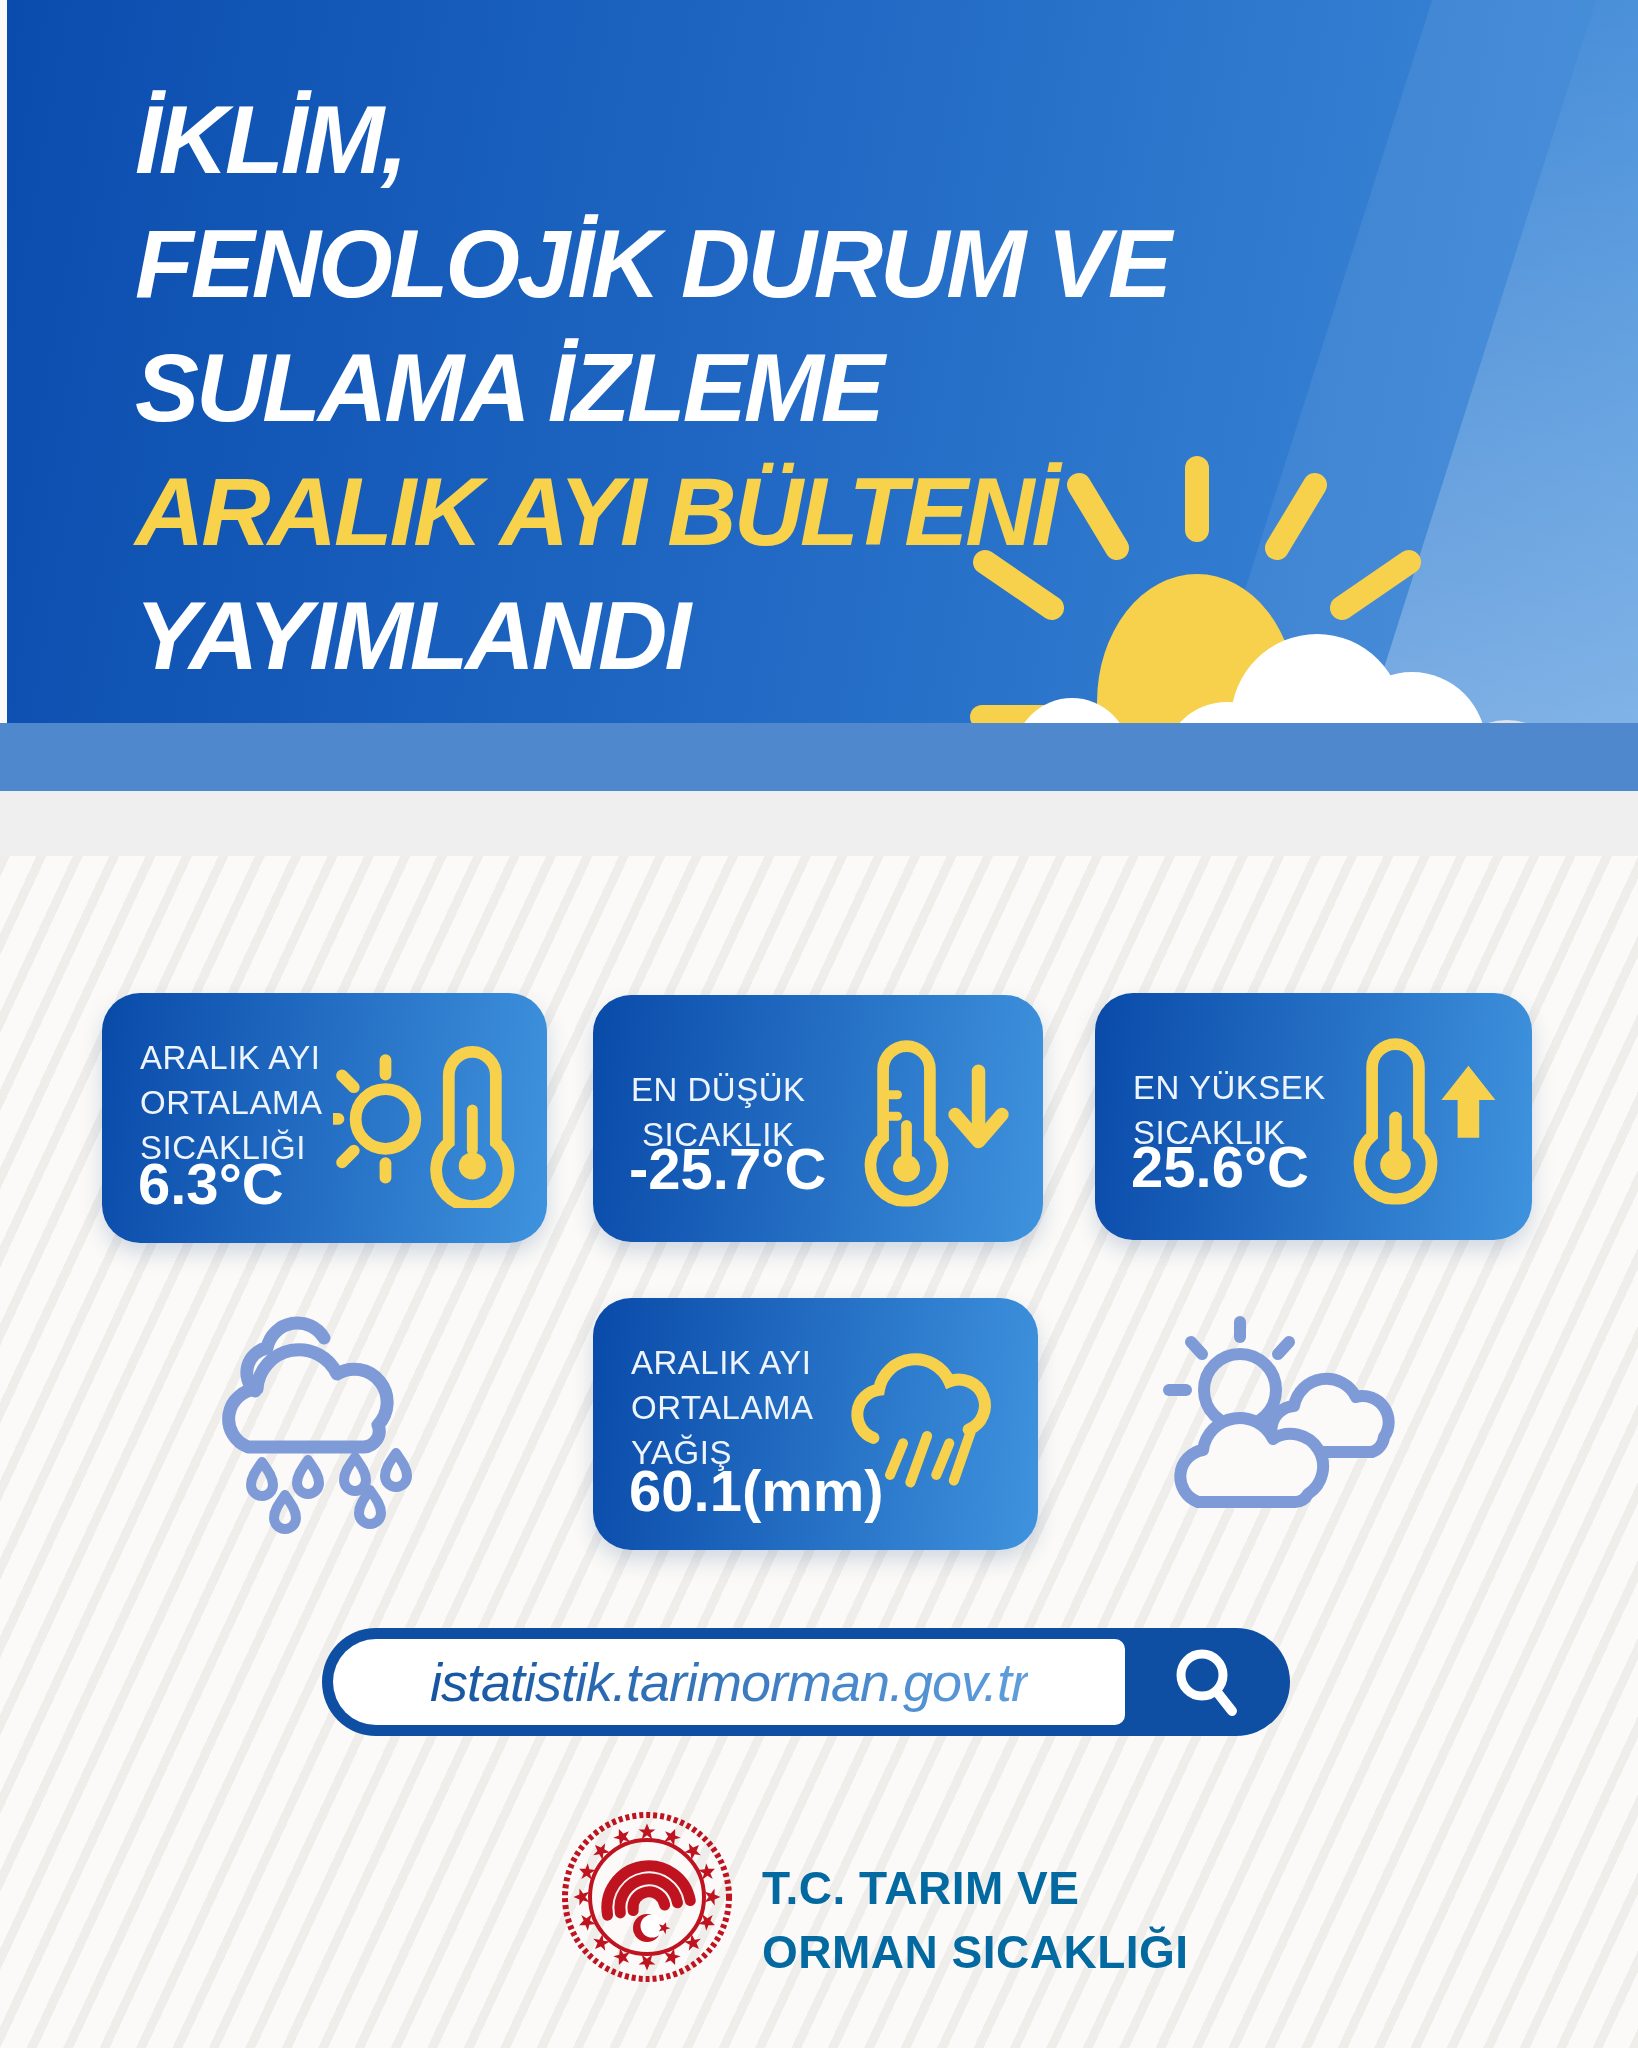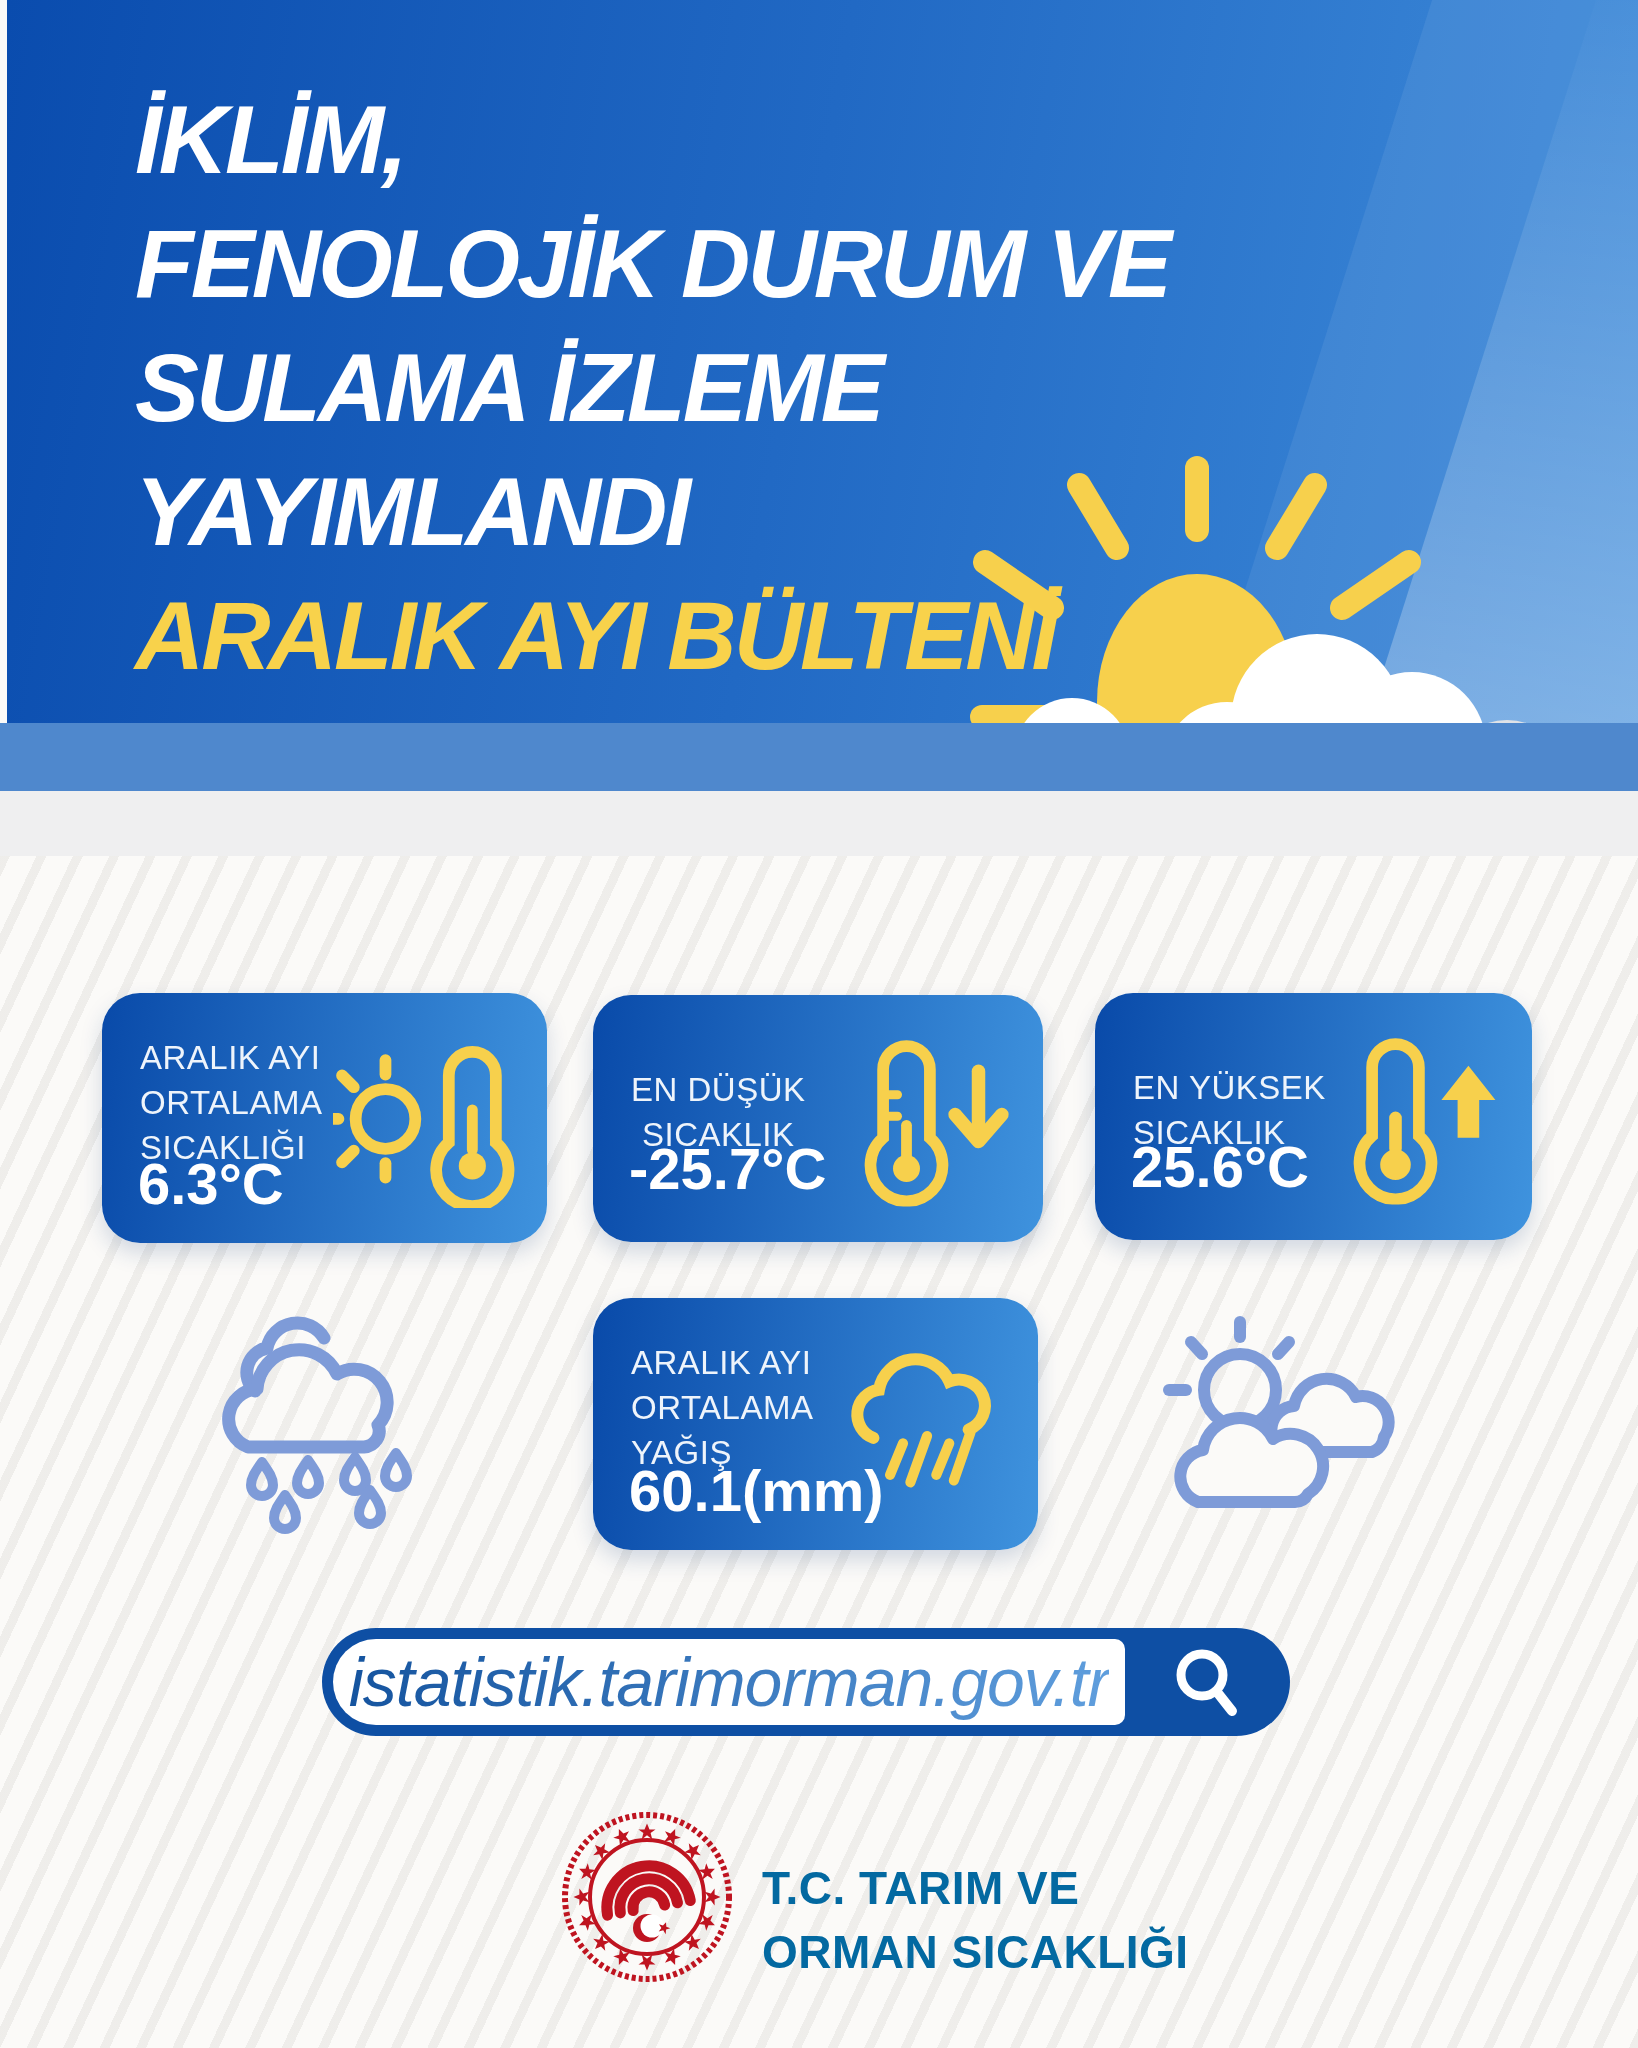--- a/index.html
+++ b/index.html
@@ -42,21 +42,21 @@
   #card4{left:593px;top:1298px;width:445px;height:252px;}
 
   .deco-left{position:absolute;left:200px;top:1305px;}
   .deco-right{position:absolute;left:1158px;top:1312px;}
 
   
   .search{position:absolute;left:322px;top:1628px;width:968px;height:108px;
           background:#0e4fa4;border-radius:54px;}
   .search-field{position:absolute;left:11px;top:11px;width:792px;height:86px;background:#fff;
                 border-radius:43px 10px 10px 43px;display:flex;align-items:center;justify-content:center;}
-  .search-text{font-size:68px;font-style:italic;font-weight:500;letter-spacing:-1px;color:#1f63b8;}
+  .search-text{font-size:54px;font-style:italic;font-weight:500;letter-spacing:-1px;color:#1f63b8;}
   @supports ((-webkit-background-clip:text) or (background-clip:text)){
     .search-text{background:linear-gradient(90deg,#15549f,#5f9edd);
                  -webkit-background-clip:text;background-clip:text;color:transparent;}
   }
   .search-btn{position:absolute;right:38px;top:17px;width:90px;height:74px;}
 
   
   .footer-emblem{position:absolute;left:558px;top:1808px;}
   .footer-text{position:absolute;left:762px;top:1856px;font-size:46px;line-height:64px;
                font-weight:700;color:#0369a1;letter-spacing:.5px;white-space:nowrap;}
@@ -69,22 +69,22 @@
   <div class="stripes"></div>
   <div class="gray-strip"></div>
 
   <div class="banner">
     <div class="beam1"></div>
     <div class="beam2"></div>
     <div class="title">
       <div class="t-line">İKLİM,</div>
       <div class="t-line">FENOLOJİK DURUM VE</div>
       <div class="t-line">SULAMA İZLEME</div>
+      <div class="t-line yellow">ARALIK AYI BÜLTENİ</div>
       <div class="t-line">YAYIMLANDI</div>
-      <div class="t-line yellow">ARALIK AYI BÜLTENİ</div>
     </div>
 
     <svg class="sunclouds" width="700" height="430" viewBox="0 0 700 430">
       <g stroke="#f7d04c" stroke-width="24" stroke-linecap="round">
         <line x1="330" y1="100" x2="330" y2="38"></line>
         <line x1="410" y1="118" x2="448" y2="55"></line>
         <line x1="250" y1="118" x2="212" y2="55"></line>
         <line x1="475" y1="178" x2="542" y2="132"></line>
         <line x1="185" y1="178" x2="118" y2="132"></line>
         <line x1="462" y1="287" x2="545" y2="287"></line>

